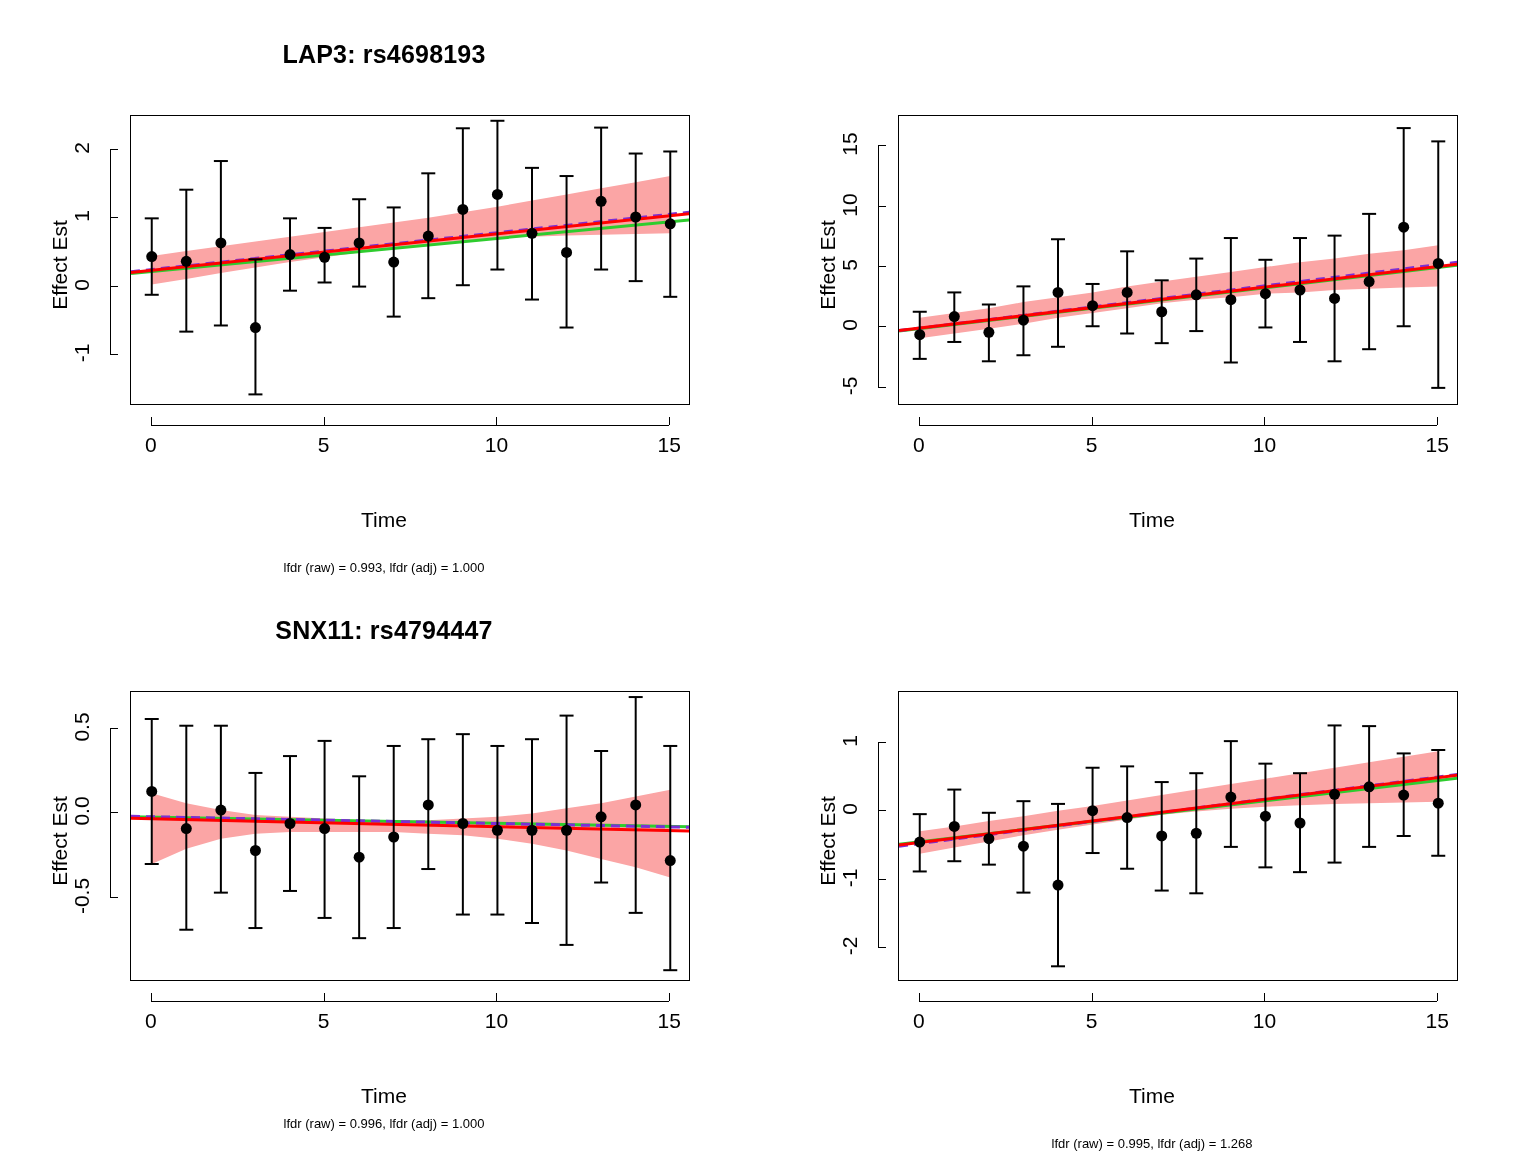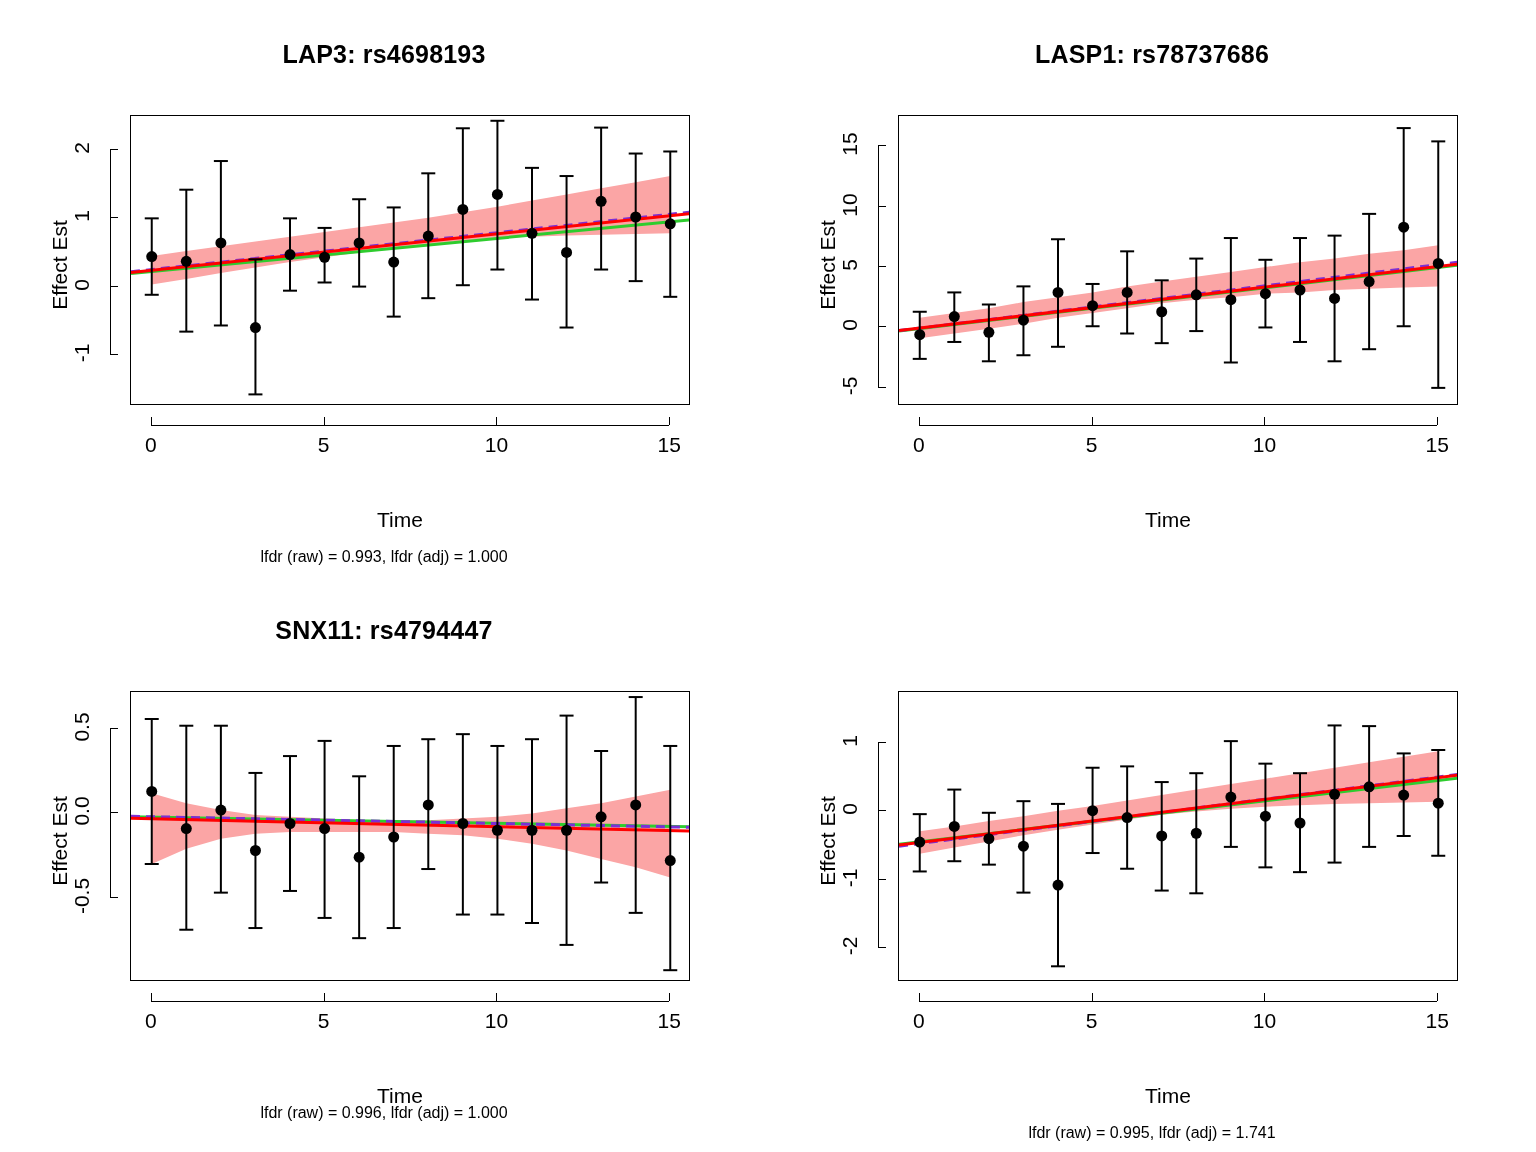--- a/index.html
+++ b/index.html
@@ -47,29 +47,30 @@
     position: absolute;
     font-size: 21px;
     transform: rotate(-90deg);
     transform-origin: center center;
     white-space: nowrap;
   }
   .axis-label-x {
     position: absolute;
     font-size: 21px;
     width: 768px;
-    left: 16px;
+    left: 0;
     text-align: center;
   }
   .subcaption {
     position: absolute;
     width: 768px;
     left: 0;
     text-align: center;
-    font-size: 16px;
+    font-size: 13px;
+    margin-top: 12px;
   }
   .tick-x {
     position: absolute;
     font-size: 21px;
     text-align: center;
     width: 40px;
   }
   .tickmark-x {
     position: absolute;
     width: 1px;
@@ -206,21 +207,20 @@
         <div class="tickmark-y" style="left: 110px; top: 285.588px;"></div>
         <div class="tick-y" style="left: 62px; top: 272.588px;">0</div>
         <div class="tickmark-y" style="left: 110px; top: 217.353px;"></div>
         <div class="tick-y" style="left: 62px; top: 204.353px;">1</div>
         <div class="tickmark-y" style="left: 110px; top: 149.118px;"></div>
         <div class="tick-y" style="left: 62px; top: 136.118px;">2</div>
       </div>
   </div>
 
   <div class="panel">
-    <div class="panel-title">LASP1: rs78737686</div>
     <div class="plot-area" id="plot1" style="left:130px; top:115px; width:560px; height:290px;">
       <svg id="svg1" width="560" height="290">
           <polygon points="20.74074074074074,201.79166666666669 55.308641975308646,196.95833333333331 89.87654320987656,192.125 124.44444444444446,186.08333333333331 159.01234567901233,181.25 193.58024691358023,176.41666666666669 228.14814814814812,170.375 262.71604938271605,165.54166666666666 297.28395061728395,160.70833333333334 331.85185185185185,155.875 366.41975308641975,151.04166666666666 400.98765432098764,146.20833333333334 435.55555555555554,142.58333333333334 470.1234567901235,137.75 504.69135802469134,134.125 539.2592592592592,129.29166666666666 539.2592592592592,170.375 504.69135802469134,171.58333333333331 470.1234567901235,172.79166666666669 435.55555555555554,174 400.98765432098764,176.41666666666669 366.41975308641975,177.625 331.85185185185185,181.25 297.28395061728395,183.66666666666666 262.71604938271605,187.29166666666666 228.14814814814812,192.125 193.58024691358023,196.95833333333331 159.01234567901233,201.79166666666669 124.44444444444446,207.83333333333331 89.87654320987656,212.66666666666669 55.308641975308646,217.5 20.74074074074074,222.33333333333334" fill="#FBA5A5" stroke="none"></polygon>
           <g>
             <line x1="0" y1="215.11716666666666" x2="560" y2="148.95366666666666" stroke="#2ECC2E" stroke-width="3" fill="none"></line>
             <line x1="0" y1="214.6" x2="560" y2="146.0875" stroke="#7B2FD6" stroke-width="3" fill="none" stroke-dasharray="9,6"></line>
             <line x1="0" y1="214.52749999999997" x2="560" y2="147.97249999999997" stroke="#FF0000" stroke-width="3" fill="none"></line>
           </g>
           <g>
             <line x1="20.74074074074074" y1="242.875" x2="20.74074074074074" y2="195.75" stroke="#000000" stroke-width="2"></line>
@@ -495,21 +495,21 @@
             <circle cx="400.98765432098764" cy="131.01176470588237" r="5.5" fill="#000000"></circle>
             <circle cx="435.55555555555554" cy="102.35294117647058" r="5.5" fill="#000000"></circle>
             <circle cx="470.1234567901235" cy="94.84705882352944" r="5.5" fill="#000000"></circle>
             <circle cx="504.69135802469134" cy="103.03529411764703" r="5.5" fill="#000000"></circle>
             <circle cx="539.2592592592592" cy="111.2235294117647" r="5.5" fill="#000000"></circle>
           </g>
         </svg>
     </div>
     <div class="axis-label-y" style="left:-20px; top:253px; width:160px; text-align:center;">Effect Est</div>
     <div class="axis-label-x" style="top:508px;">Time</div>
-    <div class="subcaption" style="top:548px;">lfdr (raw) = 0.995, lfdr (adj) = 1.741</div>
+    <div class="subcaption" style="top:548px;">lfdr (raw) = 0.995, lfdr (adj) = 1.268</div>
     <div class="axis-ticks" id="ticks3">
         <div class="axis-line-x" style="left: 150.741px; top: 425px; width: 518.519px;"></div>
         <div class="tickmark-x" style="left: 150.741px; top: 417px;"></div>
         <div class="tick-x" style="left: 130.741px; top: 433px;">0</div>
         <div class="tickmark-x" style="left: 323.58px; top: 417px;"></div>
         <div class="tick-x" style="left: 303.58px; top: 433px;">5</div>
         <div class="tickmark-x" style="left: 496.42px; top: 417px;"></div>
         <div class="tick-x" style="left: 476.42px; top: 433px;">10</div>
         <div class="tickmark-x" style="left: 669.259px; top: 417px;"></div>
         <div class="tick-x" style="left: 649.259px; top: 433px;">15</div>

